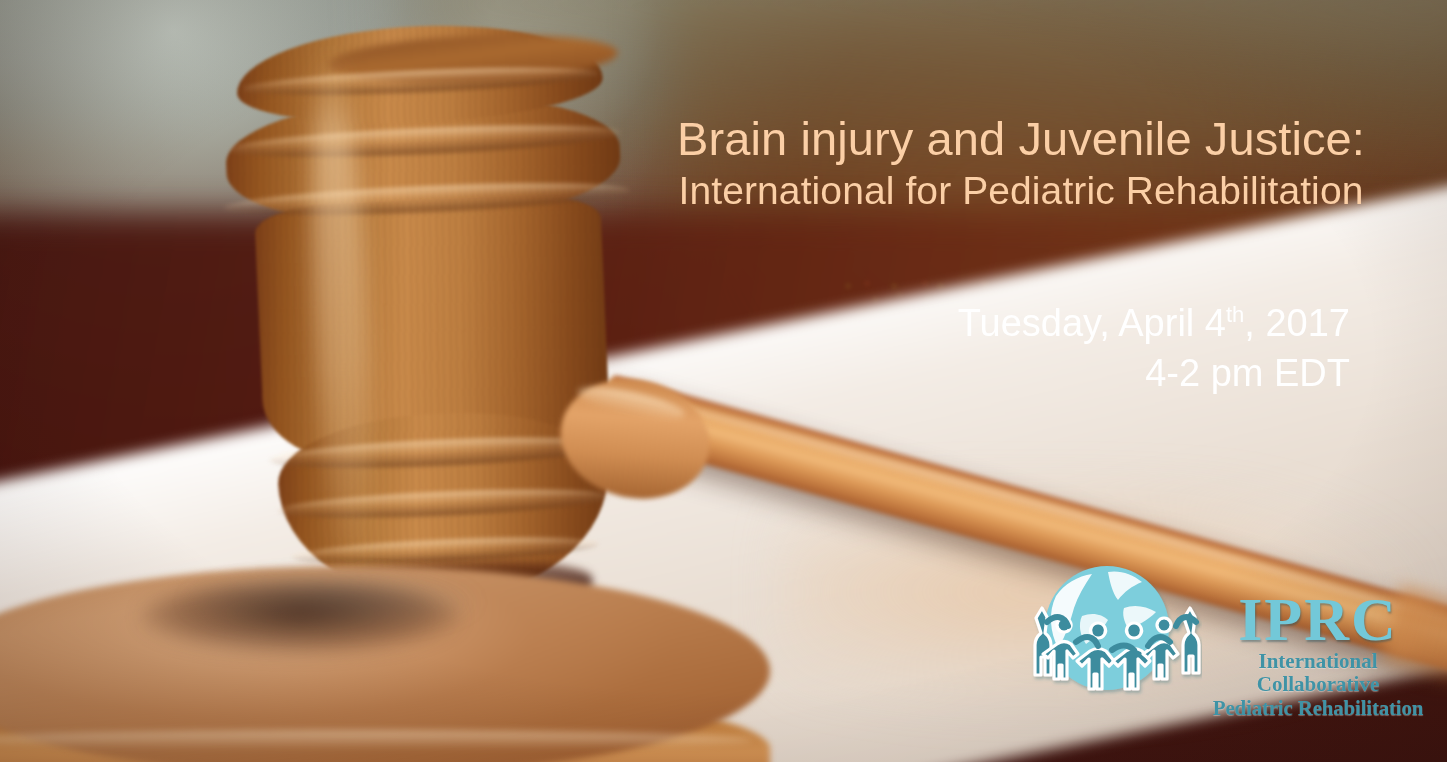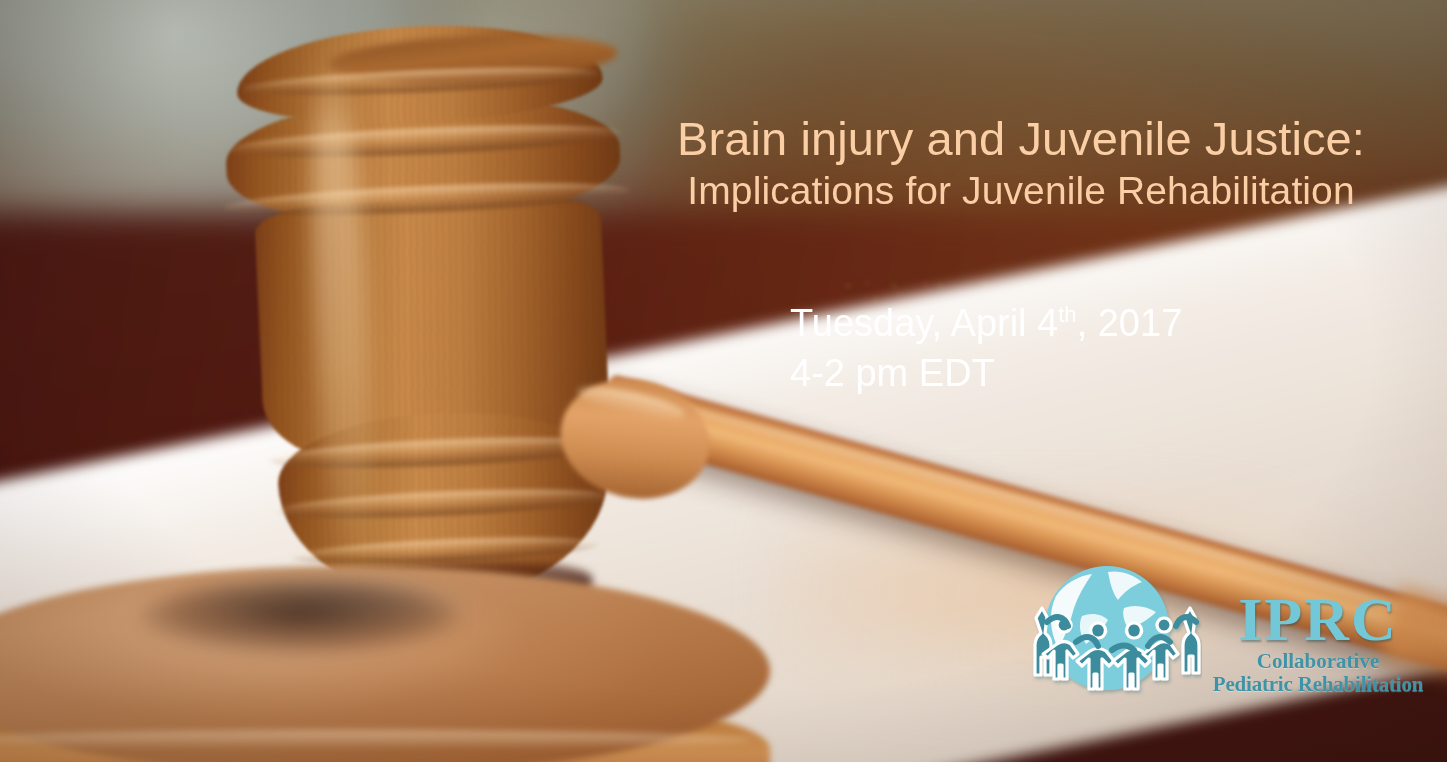--- a/index.html
+++ b/index.html
@@ -290,21 +290,21 @@
     font-size: 39px;
     line-height: 1.25;
     color: #fbcfa6;
     white-space: nowrap;
     letter-spacing: .1px;
   }
 
   #date-block {
     position: absolute;
     left: 790px; top: 298px; width: 560px;
-    text-align: left;
+    text-align: right;
     color: #ffffff;
   }
   #date-line {
     font-size: 38px;
     line-height: 1.32;
     white-space: nowrap;
   }
   #date-line sup {
     font-size: .58em;
     vertical-align: super;
@@ -394,21 +394,21 @@
     <div class="layer" id="block-top"></div>
     <div class="layer" id="block-blue"></div>
     <div class="layer" id="contact-shadow"></div>
     <div class="layer" id="block-rim-hl"></div>
   </div>
 
   <div class="layer" id="vignette"></div>
 
   <div id="title-block">
     <div id="title-line1">Brain injury and Juvenile Justice:</div>
-    <div id="title-line2">Implications for Juvenile Rehabilitation</div>
+    <div id="title-line2">International for Pediatric Rehabilitation</div>
   </div>
 
   <div id="date-block">
     <div id="date-line"><span>Tuesday, April 4</span><sup>th</sup><span>, 2017</span></div>
     <div id="time-line">4-2 pm EDT</div>
   </div>
 
   <div id="logo">
     <div id="logo-globe">
       <svg viewBox="0 0 190 150" width="190" height="150" aria-hidden="true">
@@ -440,18 +440,19 @@
             <path d="M64 86 C74 78 82 80 86 90"></path>
             <path d="M100 94 C108 88 116 88 122 94"></path>
             <path d="M136 90 C142 80 150 78 158 86"></path>
             <path d="M164 70 C168 60 176 58 184 66"></path>
           </g>
         </g>
       </svg>
     </div>
     <div id="logo-text">
       <div id="logo-acronym">IPRC</div>
+      <div class="logo-tag" id="logo-tag1">International</div>
       <div class="logo-tag" id="logo-tag3">Collaborative</div>
       <div class="logo-tag" id="logo-tag2">Pediatric Rehabilitation</div>
     </div>
   </div>
 
 </div>
 
 </body></html>

